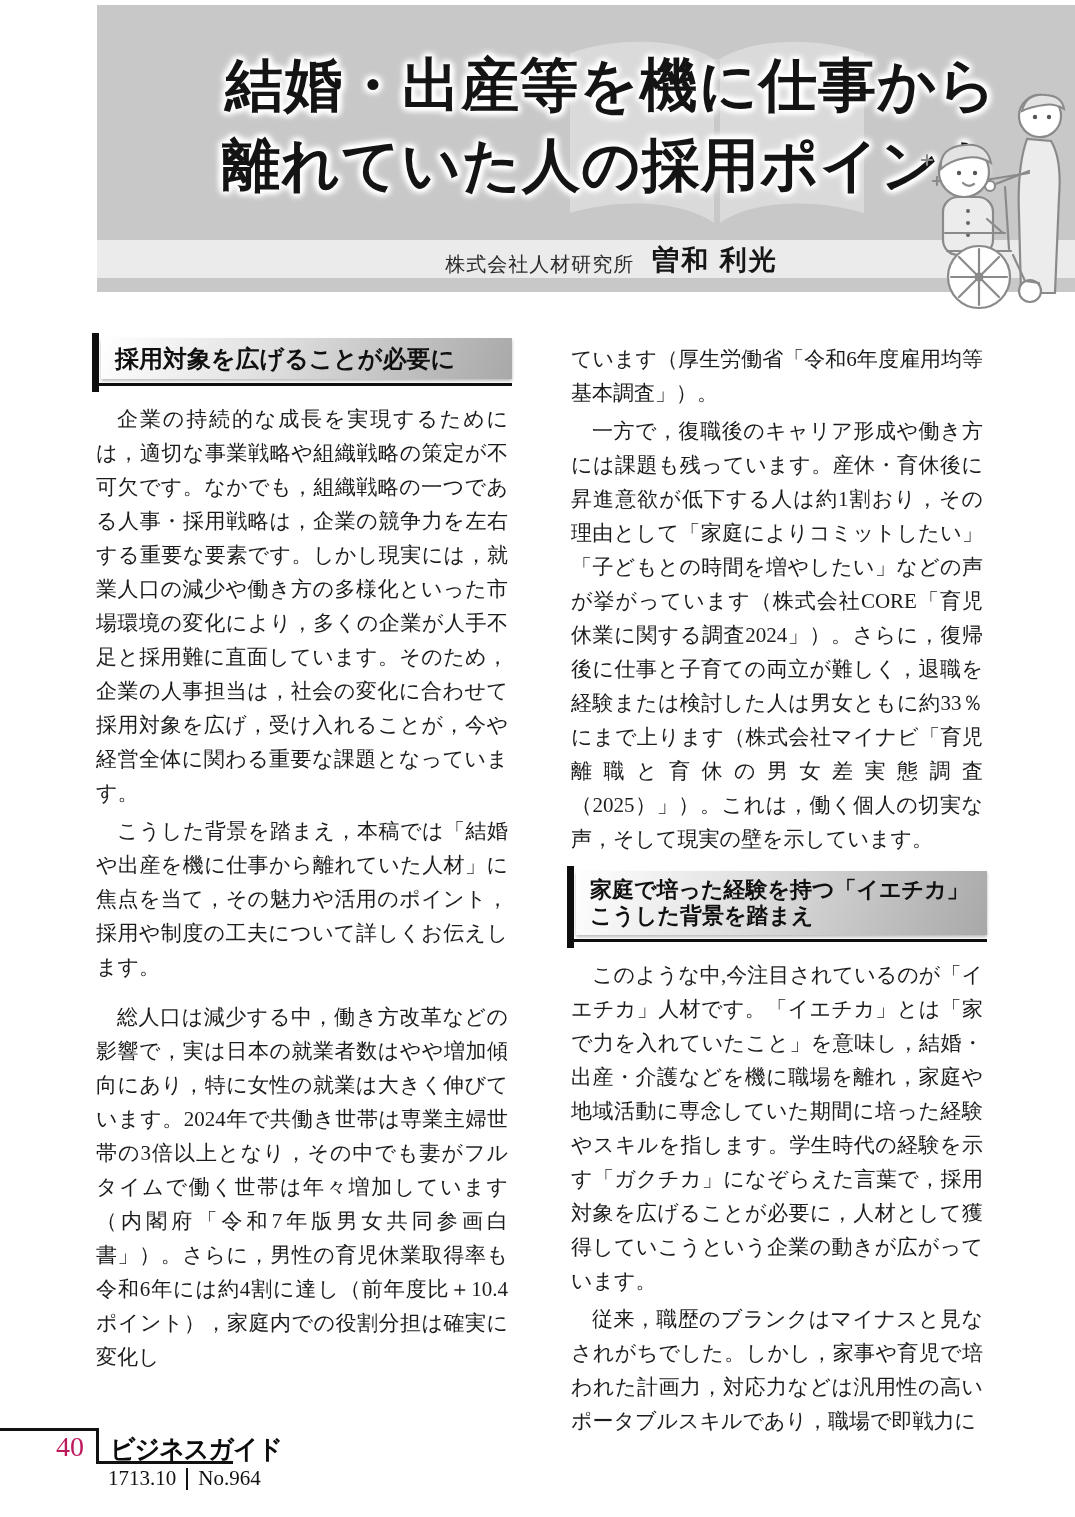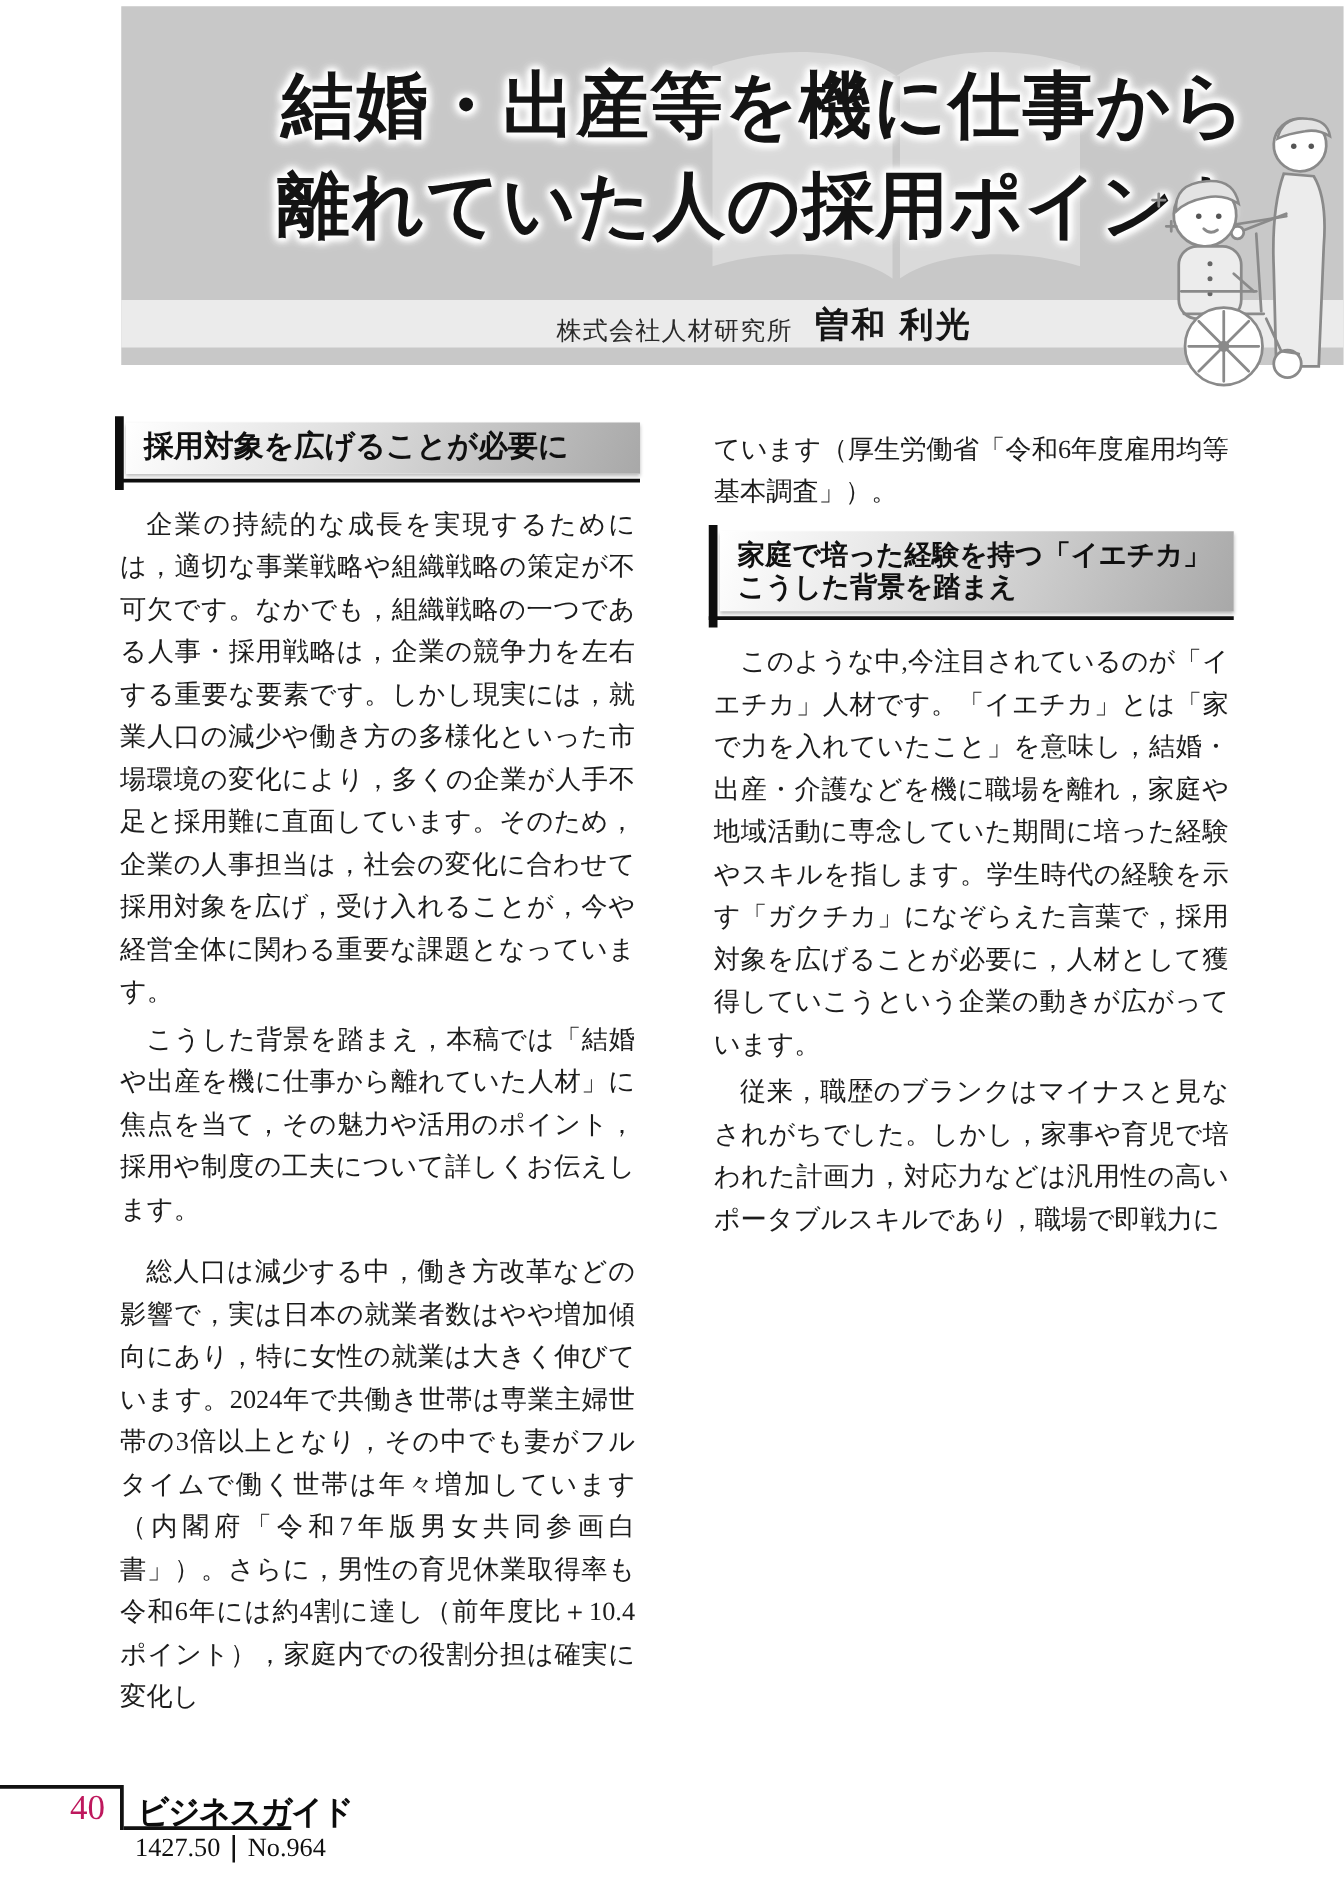--- a/index.html
+++ b/index.html
@@ -42,21 +42,21 @@
   .indent{text-indent:21px;}
   .mt{margin-top:16px;}
 
   
   .sec{position:relative;padding-left:9px;}
   .sec .bar{position:absolute;left:0;top:-5px;bottom:-6px;width:7px;background:#0e0e0e;}
   .sec .band{
     background:linear-gradient(112deg,#ffffff 0%,#e2e2e2 38%,#a8a8a8 100%);
     box-shadow:0 2px 3px rgba(0,0,0,.28);
     padding:6px 8px 6px 14px;
-    font-family:Liberation Serif, serif;font-weight:bold;color:#101010;
+    font-family:Liberation Sans, sans-serif;font-weight:bold;color:#101010;
   }
   .band-one{font-size:24px;line-height:29px;}
   .band-two{font-size:22px;line-height:26px;padding-top:4px;padding-bottom:5px;}
   .sec .rule{height:3px;background:#0e0e0e;margin-top:4px;margin-left:-9px;}
   .sec-gap{margin-top:26px;}
   .sec-gap-right{margin-top:15px;}
 
   
   .footer-topline{position:absolute;left:0;top:1428px;width:96px;height:3px;background:#111;}
   .footer-vline{position:absolute;left:96px;top:1428px;width:3px;height:36px;background:#111;}
@@ -147,39 +147,40 @@
       <div class="rule"></div>
     </div>
     <p class="body-para indent mt">企業の持続的な成長を実現するためには，適切な事業戦略や組織戦略の策定が不可欠です。なかでも，組織戦略の一つである人事・採用戦略は，企業の競争力を左右する重要な要素です。しかし現実には，就業人口の減少や働き方の多様化といった市場環境の変化により，多くの企業が人手不足と採用難に直面しています。そのため，企業の人事担当は，社会の変化に合わせて採用対象を広げ，受け入れることが，今や経営全体に関わる重要な課題となっています。</p>
     <p class="body-para indent">こうした背景を踏まえ，本稿では「結婚や出産を機に仕事から離れていた人材」に焦点を当て，その魅力や活用のポイント，採用や制度の工夫について詳しくお伝えします。</p>
 
     <p class="body-para indent mt">総人口は減少する中，働き方改革などの影響で，実は日本の就業者数はやや増加傾向にあり，特に女性の就業は大きく伸びています。2024年で共働き世帯は専業主婦世帯の3倍以上となり，その中でも妻がフルタイムで働く世帯は年々増加しています（内閣府「令和7年版男女共同参画白書」）。さらに，男性の育児休業取得率も令和6年には約4割に達し（前年度比＋10.4ポイント），家庭内での役割分担は確実に変化し</p>
   </section>
 
   <section class="col col-right">
     <p class="body-para">ています（厚生労働省「令和6年度雇用均等基本調査」）。</p>
+    <p class="body-para indent">一方で，復職後のキャリア形成や働き方には課題も残っています。産休・育休後に昇進意欲が低下する人は約1割おり，その理由として「家庭によりコミットしたい」「子どもとの時間を増やしたい」などの声が挙がっています（株式会社CORE「育児休業に関する調査2024」）。さらに，復帰後に仕事と子育ての両立が難しく，退職を経験または検討した人は男女ともに約33％にまで上ります（株式会社マイナビ「育児離職と育休の男女差実態調査（2025）」）。これは，働く個人の切実な声，そして現実の壁を示しています。</p>
 
     <div class="sec sec-gap-right">
       <div class="bar"></div>
       <div class="band band-two">
         <div>家庭で培った経験を持つ「イエチカ」</div>
         <div>こうした背景を踏まえ</div>
       </div>
       <div class="rule"></div>
     </div>
     <p class="body-para indent mt">このような中,今注目されているのが「イエチカ」人材です。「イエチカ」とは「家で力を入れていたこと」を意味し，結婚・出産・介護などを機に職場を離れ，家庭や地域活動に専念していた期間に培った経験やスキルを指します。学生時代の経験を示す「ガクチカ」になぞらえた言葉で，採用対象を広げることが必要に，人材として獲得していこうという企業の動きが広がっています。</p>
     <p class="body-para indent">従来，職歴のブランクはマイナスと見なされがちでした。しかし，家事や育児で培われた計画力，対応力などは汎用性の高いポータブルスキルであり，職場で即戦力に</p>
   </section>
 
   <footer>
     <div class="footer-topline"></div>
     <div class="footer-vline"></div>
     <div class="footer-pagenum">40</div>
     <div class="footer-logo">ビジネスガイド</div>
     <div class="footer-botline"></div>
     <div class="footer-issue">
-      <span>1427.50</span>
+      <span>1713.10</span>
       <span class="issue-divider"></span>
       <span>No.964</span>
     </div>
   </footer>
 
 </div>
 
 </body></html>

